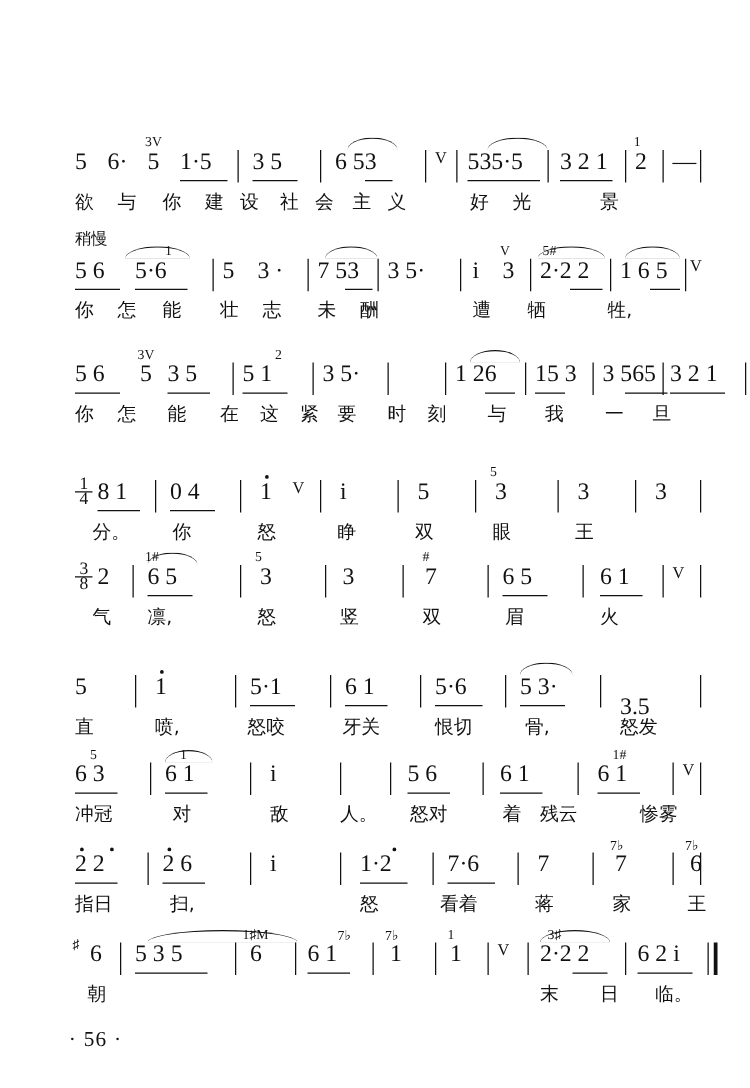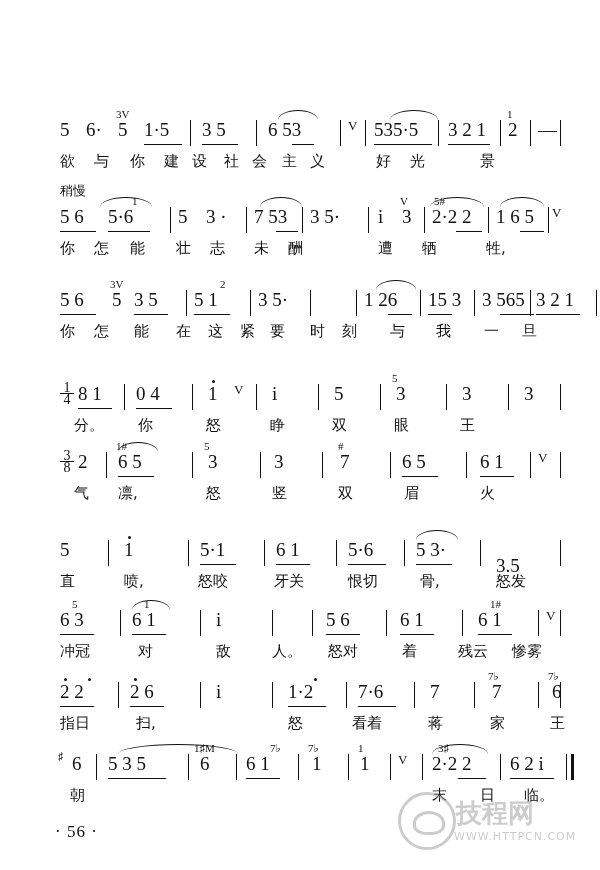--- a/index.html
+++ b/index.html
@@ -409,21 +409,21 @@
       <span class="vmark" style="left:486px;top:0px;">V</span>
       <div class="bar" style="left:500px;"></div>
     </div>
     <div class="lyrics">
       <span class="lyr" style="left:0px;">冲冠</span>
       <span class="lyr" style="left:78px;">对</span>
       <span class="lyr" style="left:156px;">敌</span>
       <span class="lyr" style="left:212px;">人。</span>
       <span class="lyr" style="left:268px;">怒对</span>
       <span class="lyr" style="left:342px;">着</span>
-      <span class="lyr" style="left:398px;">残云</span>
+      <span class="lyr" style="left:372px;">残云</span>
       <span class="lyr" style="left:452px;">惨雾</span>
     </div>
   </div>
 
   <div class="system" style="top:680px;">
     <div class="notes">
       <span class="cell" style="left:0px;top:2px;">2 2</span>
       <span class="dotu" style="left:4px;top:-2px;"></span>
       <span class="dotu" style="left:28px;top:-2px;"></span>
       <div class="underline" style="left:0px;top:26px;width:34px;"></div>
@@ -498,19 +498,14 @@
     <div class="lyrics">
       <span class="lyr" style="left:10px;">朝</span>
       <span class="lyr" style="left:372px;">末</span>
       <span class="lyr" style="left:420px;">日</span>
       <span class="lyr" style="left:464px;">临。</span>
     </div>
   </div>
 
   <div class="pagenum">· 56 ·</div>
 
-  <div class="wm">
-    <div class="wmcircle"></div>
-    <div class="wmtext">技程网</div>
-    <div class="wmurl">WWW.HTTPCN.COM</div>
-  </div>
 
 </div>
 
 </body></html>

